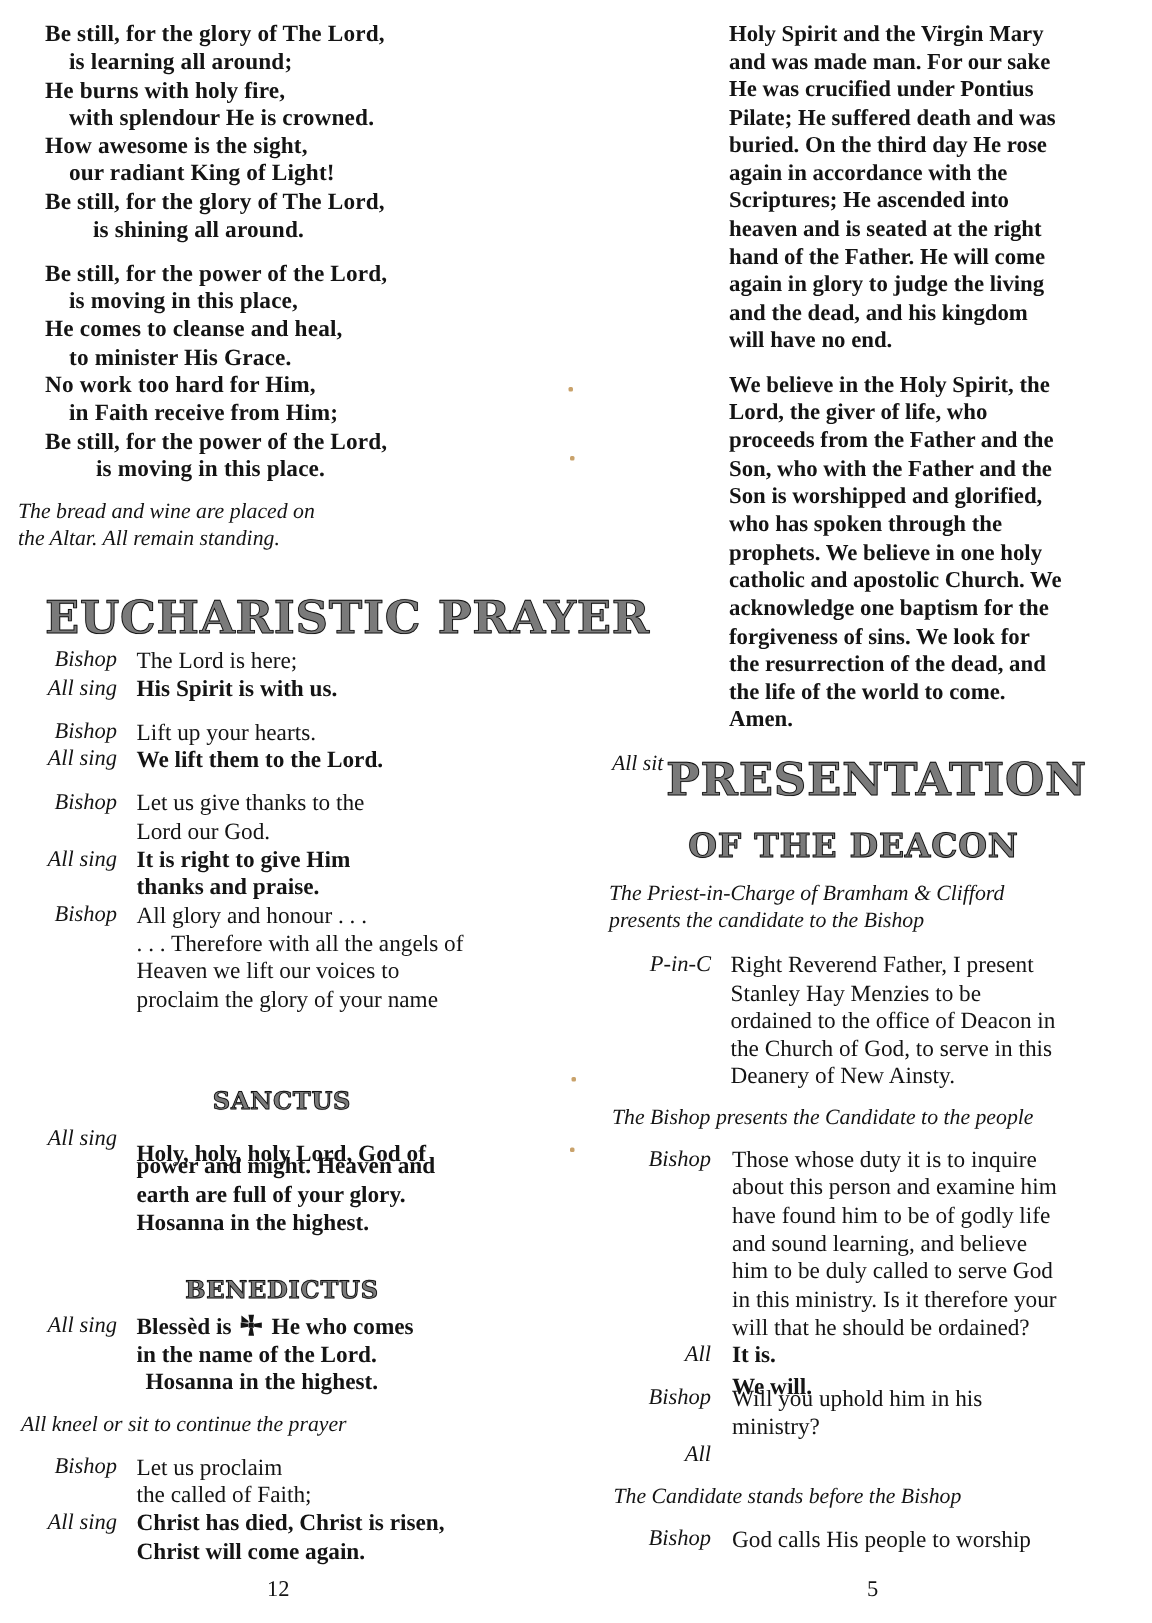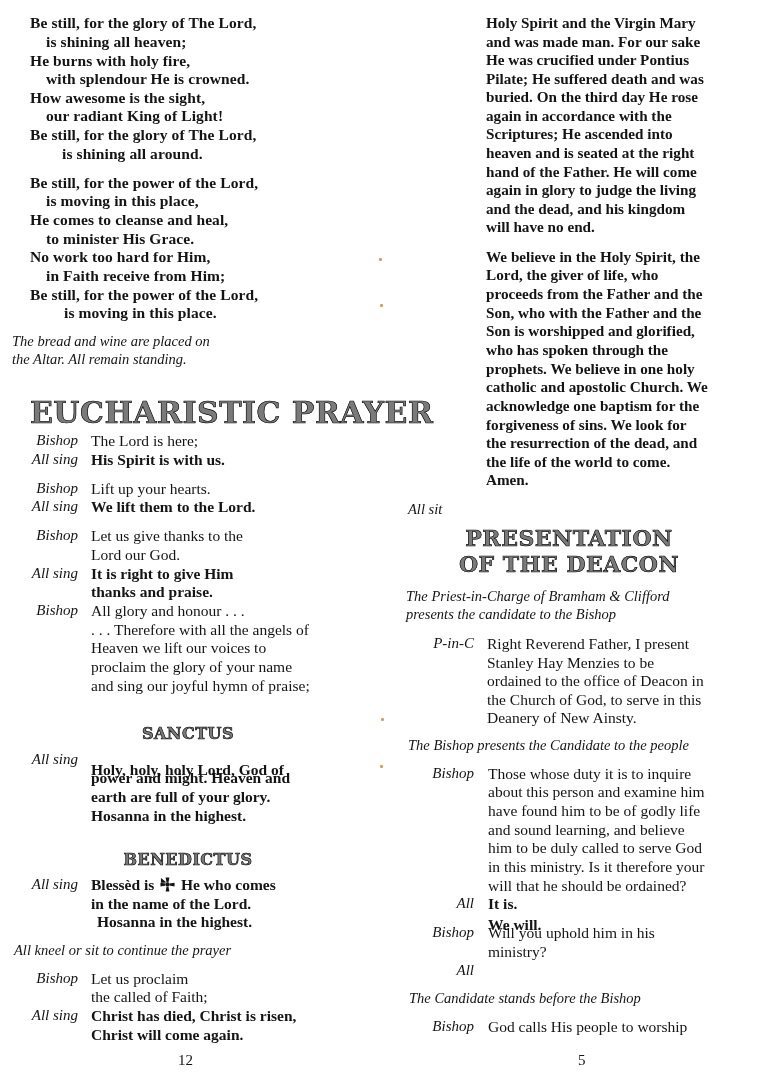--- a/index.html
+++ b/index.html
@@ -103,21 +103,21 @@
       border-radius: 1px;
     }
   </style>
 </head>
 <body>
 
 <div class="page page-left">
 
   <div>
     <div class="verse-line" style="left:30px;top:13px;">Be still, for the glory of The Lord,</div>
-    <div class="verse-line" style="left:46px;top:32px;">is shining all heaven;</div>
+    <div class="verse-line" style="left:46px;top:32px;">is learning all around;</div>
     <div class="verse-line" style="left:30px;top:51px;">He burns with holy fire,</div>
     <div class="verse-line" style="left:46px;top:69px;">with splendour He is crowned.</div>
     <div class="verse-line" style="left:30px;top:88px;">How awesome is the sight,</div>
     <div class="verse-line" style="left:46px;top:106px;">our radiant King of Light!</div>
     <div class="verse-line" style="left:30px;top:125px;">Be still, for the glory of The Lord,</div>
     <div class="verse-line" style="left:62px;top:144px;">is shining all around.</div>
   </div>
 
   <div>
     <div class="verse-line" style="left:30px;top:173px;">Be still, for the power of the Lord,</div>
@@ -155,21 +155,20 @@
 
   <div class="role" style="left:0;width:78px;top:564px;">All sing</div>
   <div class="line bold" style="left:91px;top:564px;">It is right to give Him</div>
   <div class="line bold" style="left:91px;top:582px;">thanks and praise.</div>
 
   <div class="role" style="left:0;width:78px;top:601px;">Bishop</div>
   <div class="line" style="left:91px;top:601px;">All glory and honour . . .</div>
   <div class="line" style="left:91px;top:620px;">. . . Therefore with all the angels of</div>
   <div class="line" style="left:91px;top:638px;">Heaven we lift our voices to</div>
   <div class="line" style="left:91px;top:657px;">proclaim the glory of your name</div>
-  <div class="line" style="left:91px;top:676px;">and sing our joyful hymn of praise;</div>
 
   <div class="heading" style="left:30px;top:724px;width:316px;">
     <span class="engraved">SANCTUS</span>
   </div>
   <div class="role" style="left:0;width:78px;top:750px;">All sing</div>
   <div class="line bold" style="left:91px;top:760px;">Holy, holy, holy Lord, God of</div>
   <div class="line bold" style="left:91px;top:768px;">power and might. Heaven and</div>
   <div class="line bold" style="left:91px;top:787px;">earth are full of your glory.</div>
   <div class="line bold" style="left:91px;top:806px;">Hosanna in the highest.</div>
 
@@ -239,21 +238,21 @@
     <div class="creed-line" style="left:102px;top:378px;">catholic and apostolic Church. We</div>
     <div class="creed-line" style="left:102px;top:397px;">acknowledge one baptism for the</div>
     <div class="creed-line" style="left:102px;top:416px;">forgiveness of sins. We look for</div>
     <div class="creed-line" style="left:102px;top:434px;">the resurrection of the dead, and</div>
     <div class="creed-line" style="left:102px;top:453px;">the life of the world to come.</div>
     <div class="creed-line" style="left:102px;top:471px;">Amen.</div>
   </div>
 
   <div class="rubric" style="left:24px;top:500px;">All sit</div>
 
-  <div class="heading" style="left:60px;top:525px;width:250px;font-size:22px;">
+  <div class="heading" style="left:60px;top:503px;width:250px;font-size:30px;">
     <span class="engraved">PRESENTATION</span>
   </div>
   <div class="heading" style="left:60px;top:551px;width:250px;font-size:22px;">
     <span class="engraved">OF THE DEACON</span>
   </div>
 
   <div class="rubric" style="left:22px;top:587px;">The Priest-in-Charge of Bramham &amp; Clifford</div>
   <div class="rubric" style="left:22px;top:605px;">presents the candidate to the Bishop</div>
 
   <div class="role" style="left:0;width:90px;top:634px;">P-in-C</div>

